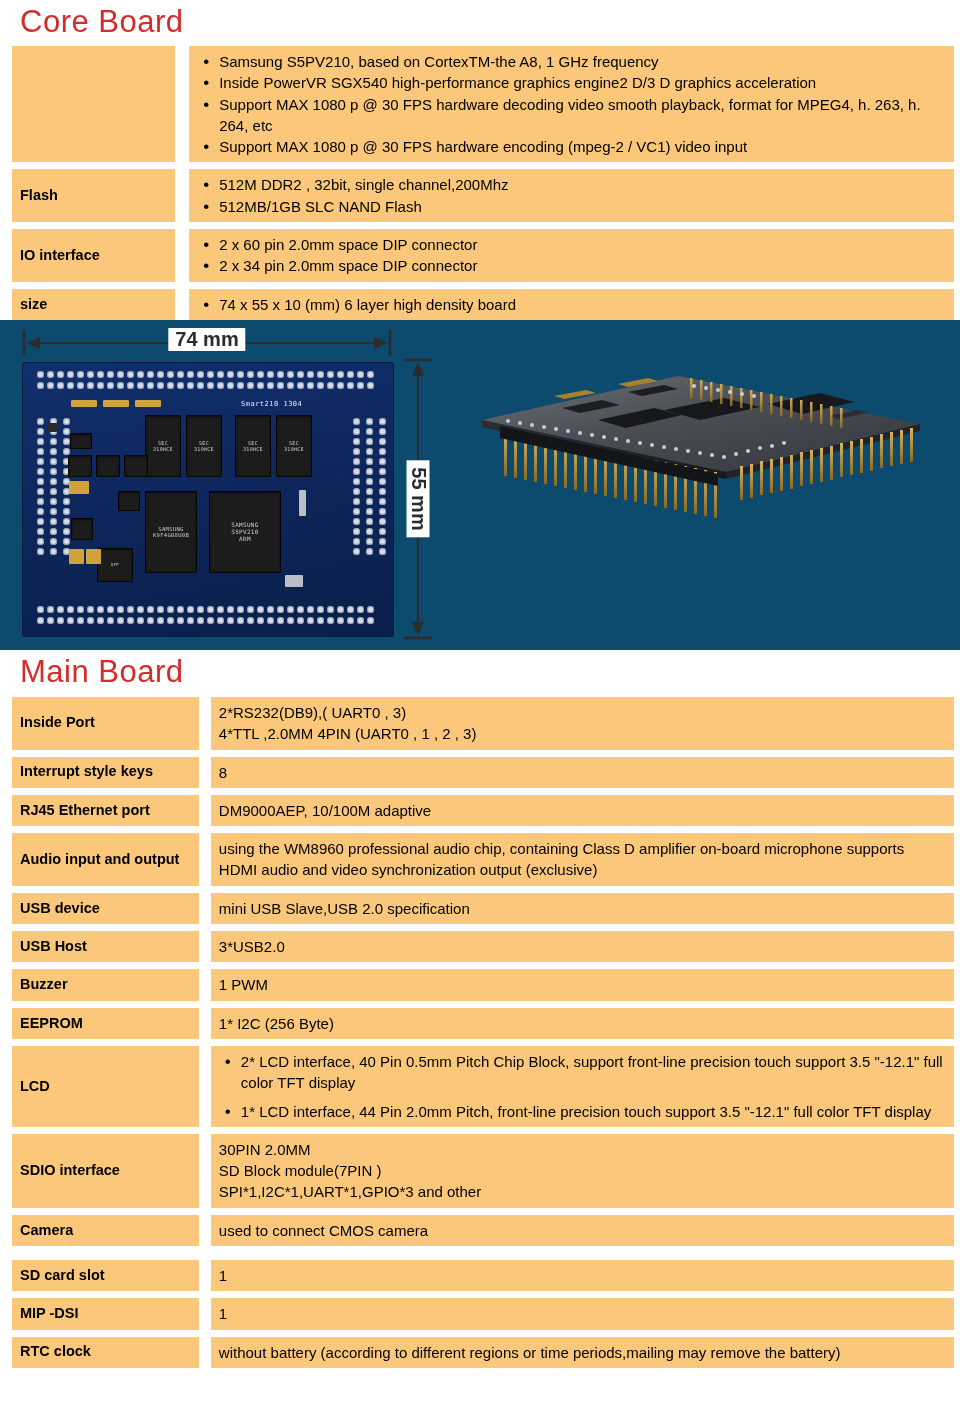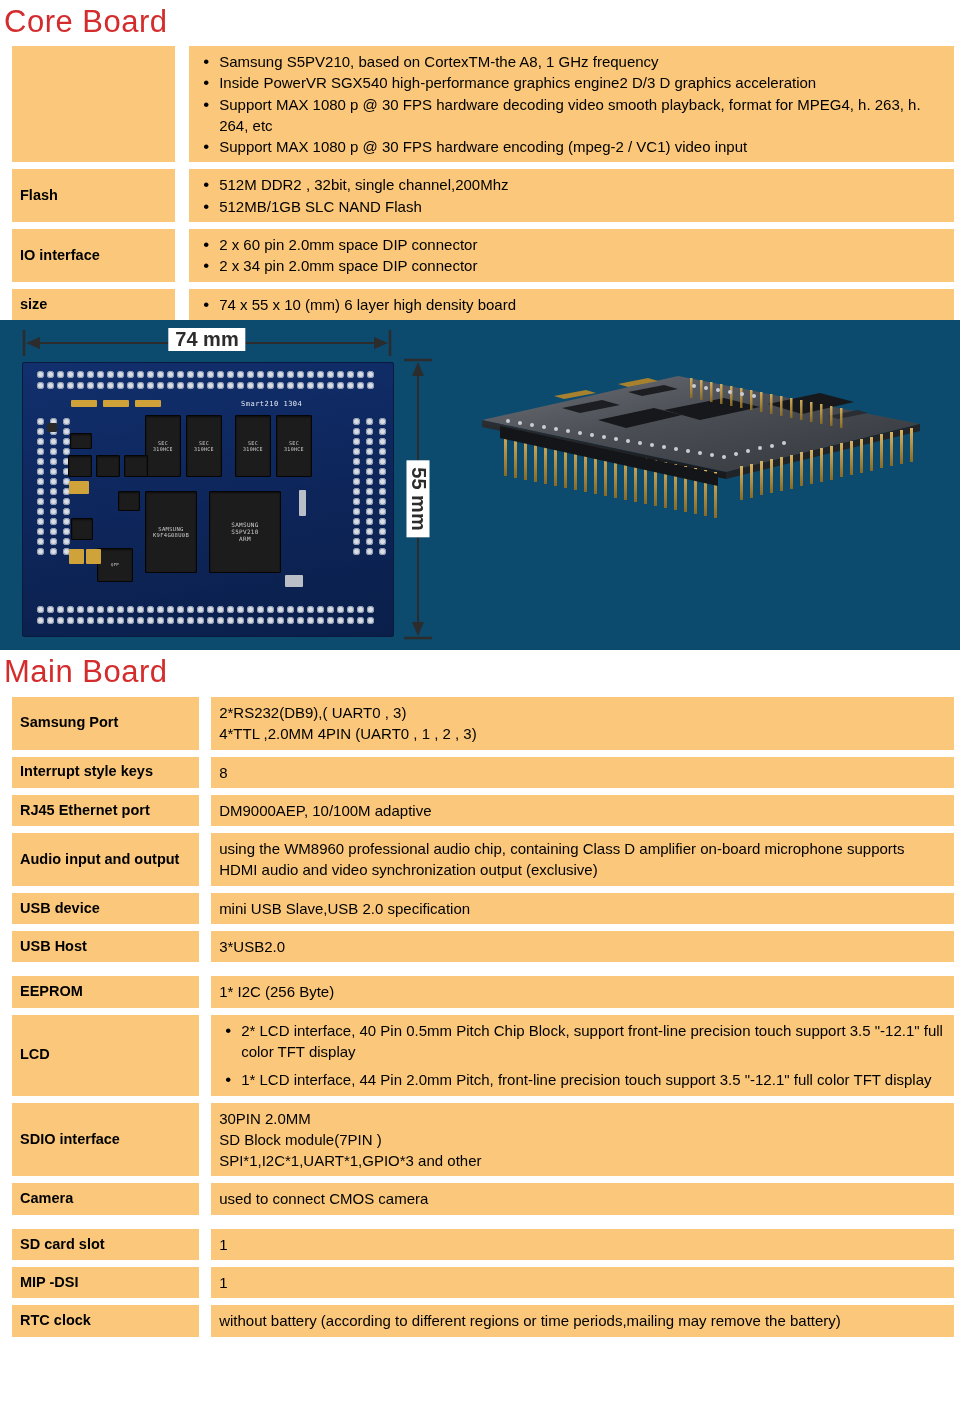--- a/index.html
+++ b/index.html
@@ -15,21 +15,21 @@
     position: relative;
   }
 
   
   .section-title {
     color: #d42c2c;
     font-size: 31px;
     font-weight: 400;
     letter-spacing: 0.5px;
     line-height: 1;
-    padding-left: 4px;
+    padding-left: 20px;
   }
   #core-title { padding-top: 6px; padding-bottom: 9px; }
   #main-title { padding-top: 6px; padding-bottom: 10px; }
 
   
   .spec-table {
     width: 942px;
     margin-left: 12px;
     border-collapse: separate;
     border-spacing: 0;
@@ -672,21 +672,21 @@
       </g>
     </svg>
   </div>
 </div>
 
 <div id="main-title" class="section-title" data-interactable="false">Main Board</div>
 
 <table id="main-table" class="spec-table" data-interactable="false">
   <tbody id="main-tbody">
       <tr data-interactable="false">
-        <td class="cell-label" data-interactable="false">Samsung Port</td>
+        <td class="cell-label" data-interactable="false">Inside Port</td>
         <td class="gutter-col" data-interactable="false"></td>
         <td class="cell-value" data-interactable="false">
           <div class="plain-lines" data-interactable="false">
             <div data-interactable="false">2*RS232(DB9),( UART0 , 3)</div>
             <div data-interactable="false">4*TTL ,2.0MM 4PIN (UART0 , 1 , 2 , 3)</div>
           </div>
         </td>
       </tr>
       <tr class="spacer" data-interactable="false">
         <td colspan="3" data-interactable="false"></td>
@@ -743,20 +743,29 @@
         <td class="cell-label" data-interactable="false">USB Host</td>
         <td class="gutter-col" data-interactable="false"></td>
         <td class="cell-value" data-interactable="false">
           <div class="plain-lines" data-interactable="false">
             <div data-interactable="false">3*USB2.0</div>
           </div>
         </td>
       </tr>
       <tr class="spacer" data-interactable="false">
         <td colspan="3" data-interactable="false"></td>
+      </tr>
+      <tr data-interactable="false">
+        <td class="cell-label" data-interactable="false">Buzzer</td>
+        <td class="gutter-col" data-interactable="false"></td>
+        <td class="cell-value" data-interactable="false">
+          <div class="plain-lines" data-interactable="false">
+            <div data-interactable="false">1 PWM</div>
+          </div>
+        </td>
       </tr>
       <tr class="spacer" data-interactable="false">
         <td colspan="3" data-interactable="false"></td>
       </tr>
       <tr data-interactable="false">
         <td class="cell-label" data-interactable="false">EEPROM</td>
         <td class="gutter-col" data-interactable="false"></td>
         <td class="cell-value" data-interactable="false">
           <div class="plain-lines" data-interactable="false">
             <div data-interactable="false">1* I2C (256 Byte)</div>

